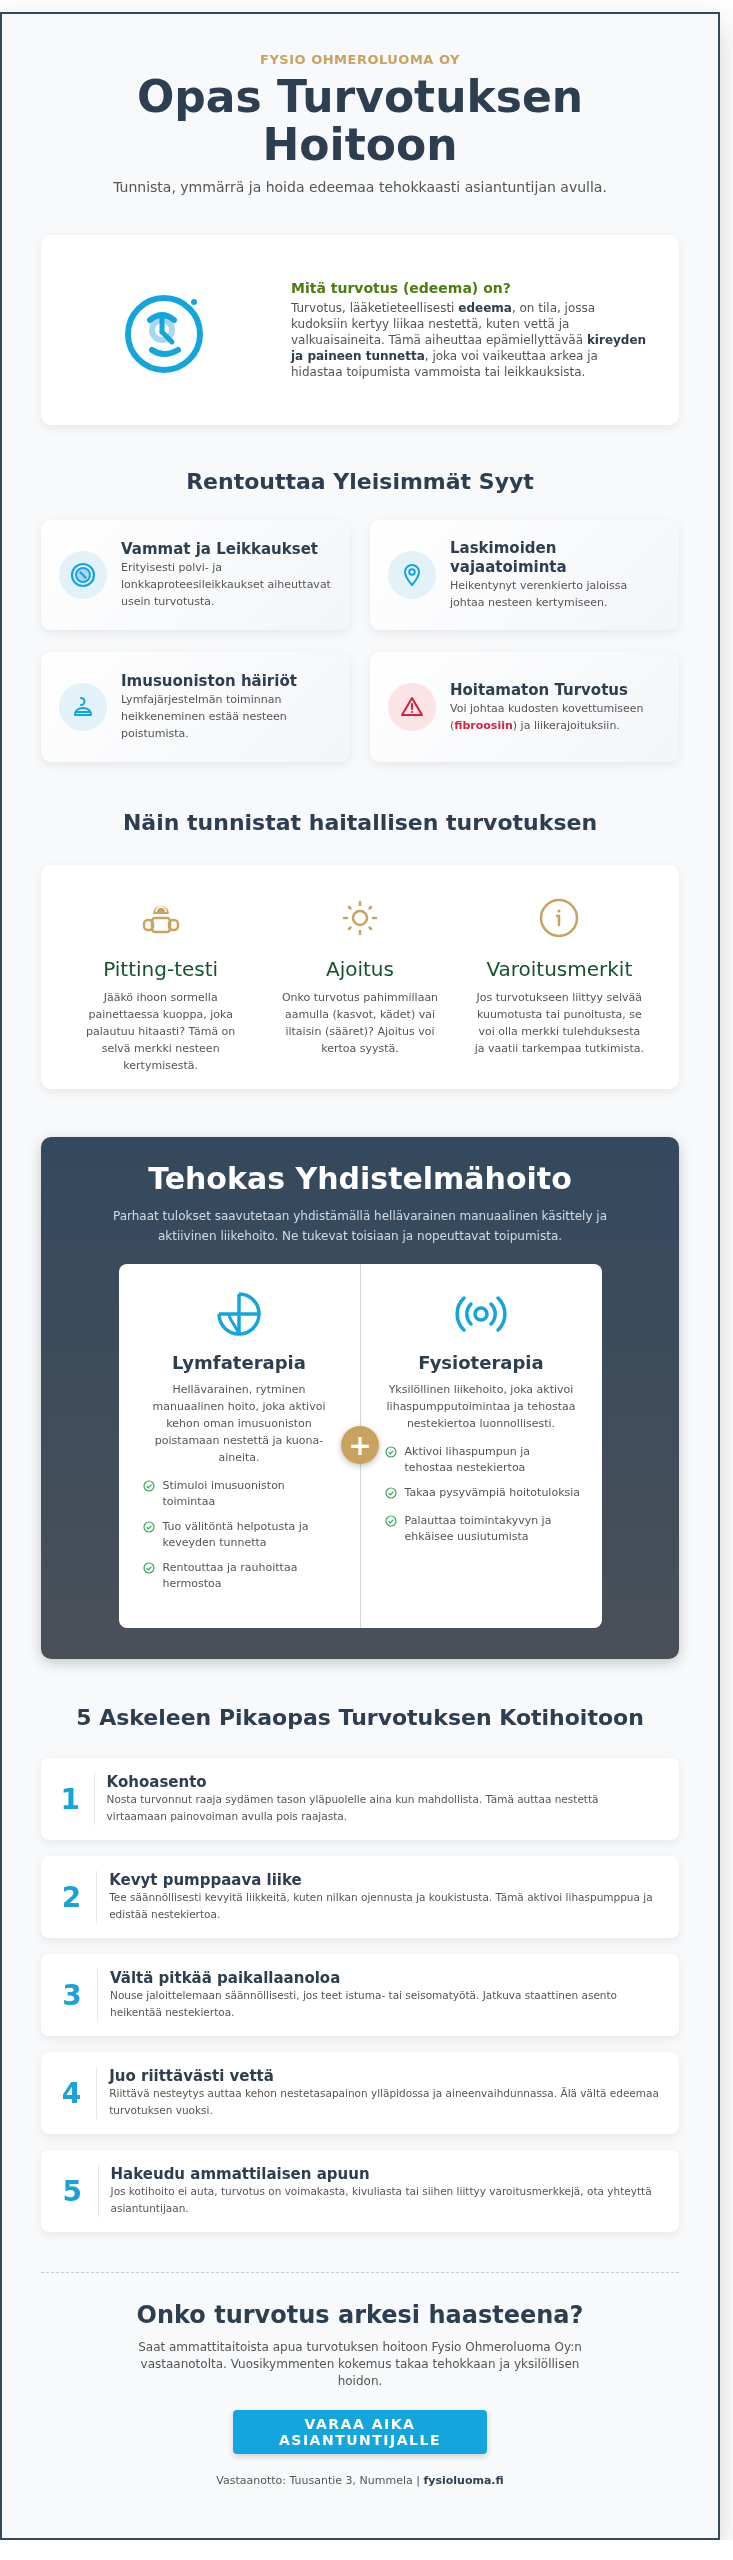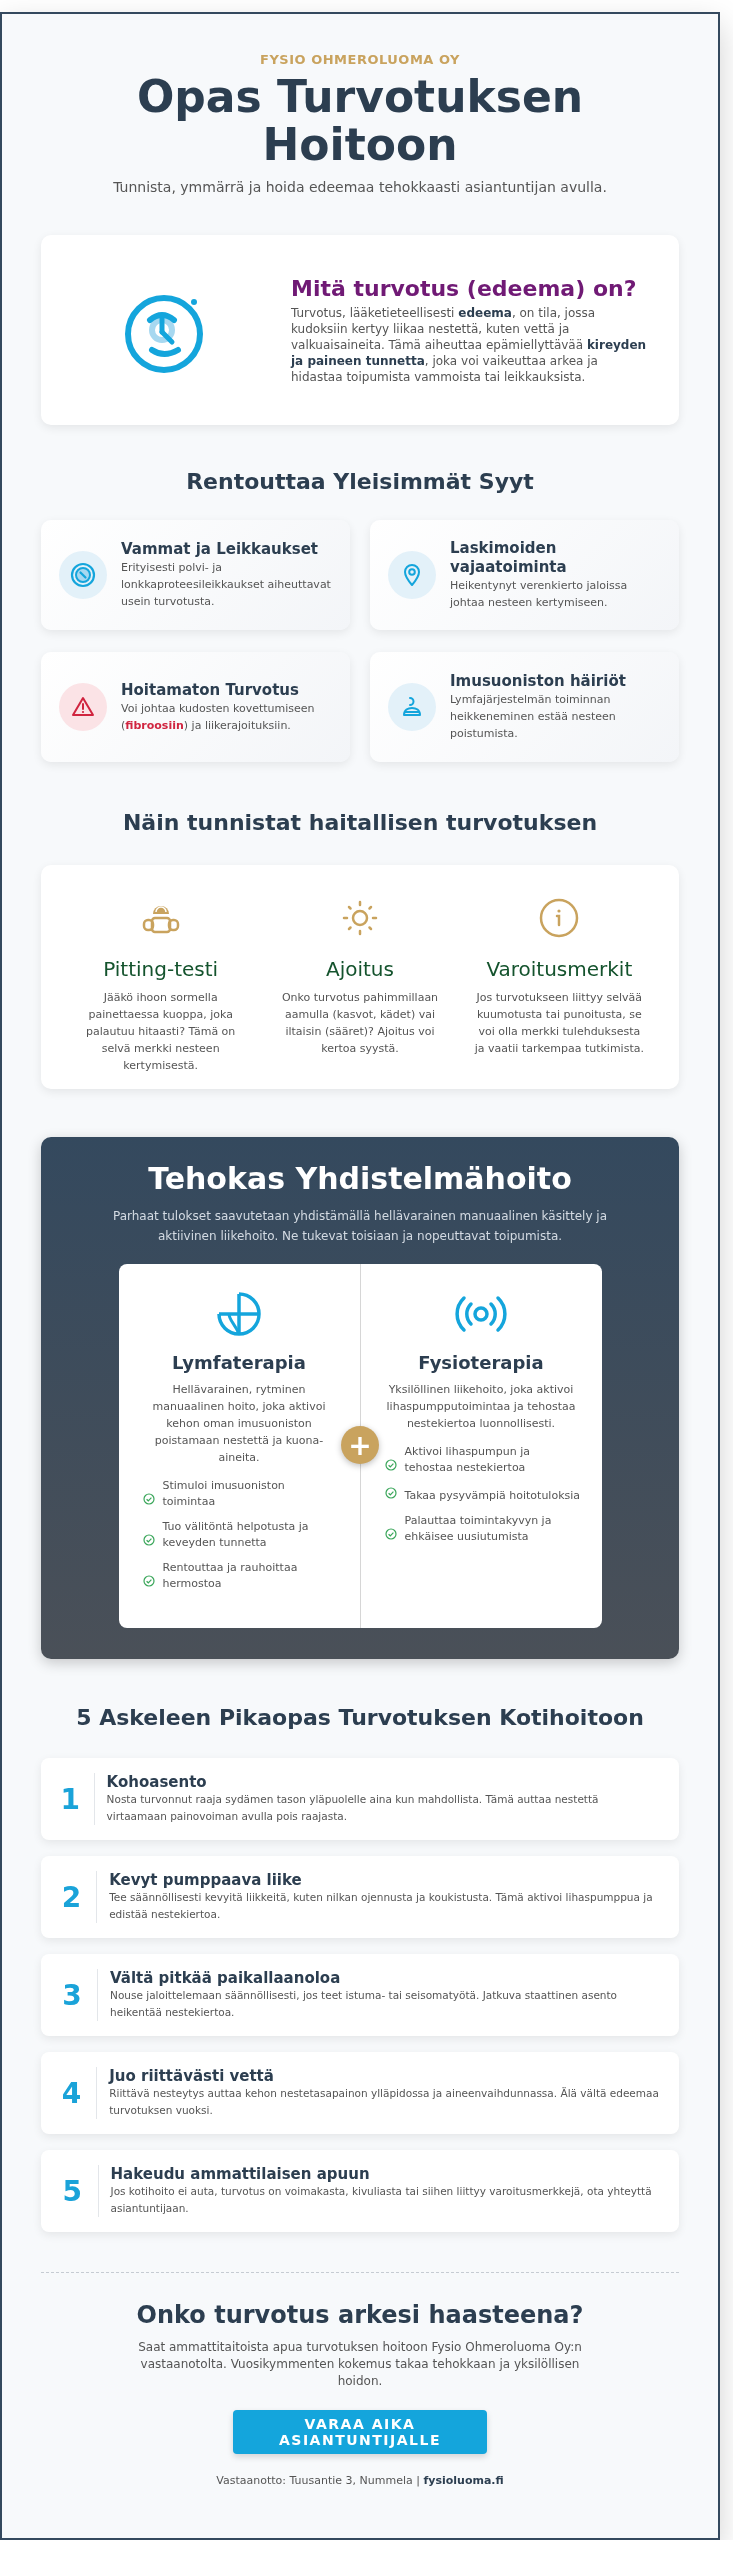--- a/index.html
+++ b/index.html
@@ -21,21 +21,21 @@
   .main-title { font-size: 44px; line-height: 48px; font-weight: bold; color: #2c3e50; margin-top: 6px; }
   .subtitle { font-size: 14px; color: #555; margin-top: 10px; }
 
   
   .intro-card {
     margin-top: 40px; background: #fff; border-radius: 10px; height: 190px;
     box-shadow: 0 3px 10px rgba(0,0,0,0.08); display: flex; align-items: center;
   }
   .intro-icon { width: 250px; display: flex; justify-content: center; align-items: center; }
   .intro-text { flex: 1; padding-right: 30px; }
-  .intro-title { font-size: 22px; font-weight: bold; color: #701a75; margin-bottom: 4px; }
+  .intro-title { font-size: 14px; font-weight: bold; color: #4d7c0f; margin-bottom: 4px; }
   .intro-body { font-size: 12px; line-height: 16px; color: #555; }
   .intro-body b { color: #2c3e50; }
 
   .section-title { text-align: center; font-size: 22px; font-weight: bold; color: #2c3e50; }
 
   
   .causes-title { margin-top: 44px; }
   .causes-grid { margin-top: 26px; display: grid; grid-template-columns: 1fr 1fr; column-gap: 20px; row-gap: 22px; }
   .cause-card {
     height: 110px; border-radius: 10px; background: linear-gradient(135deg,#ffffff,#f3f5f8);
@@ -60,21 +60,21 @@
   .combo { margin-top: 48px; border-radius: 10px; height: 522px; background: linear-gradient(180deg,#34495e,#4a5058); padding-top: 24px; box-shadow: 0 4px 14px rgba(0,0,0,0.2); }
   .combo-title { text-align: center; color: #fff; font-size: 30px; font-weight: bold; }
   .combo-sub { text-align: center; color: #d4dbe3; font-size: 12px; line-height: 20px; margin: 10px 60px 0 60px; }
   .combo-inner { position: relative; margin: 18px auto 0 auto; width: 483px; height: 364px; background: #fff; border-radius: 8px; display: flex; }
   .combo-col { flex: 1; padding: 26px 20px 0 20px; text-align: center; }
   .combo-col.left { border-right: 1px solid #d6d6d6; }
   .combo-icon { height: 48px; display: flex; justify-content: center; align-items: center; }
   .combo-name { font-size: 18px; font-weight: bold; color: #2c3e50; margin-top: 14px; }
   .combo-desc { font-size: 11px; color: #555; line-height: 17px; margin-top: 8px; }
   .combo-list { list-style: none; text-align: left; margin-top: 12px; }
-  .combo-list li { display: flex; align-items: flex-end; font-size: 11px; color: #555; line-height: 16px; margin-bottom: 9px; }
+  .combo-list li { display: flex; align-items: flex-start; font-size: 11px; color: #555; line-height: 16px; margin-bottom: 9px; }
   .combo-list li .chk { flex-shrink: 0; margin: 2px 8px 0 4px; }
   .plus { position: absolute; left: 50%; top: 162px; transform: translateX(-50%); width: 38px; height: 38px; border-radius: 50%; background: #c9a35e; color: #fff; display: flex; align-items: center; justify-content: center; font-size: 28px; font-weight: bold; box-shadow: 0 2px 6px rgba(0,0,0,0.25); }
 
   
   .steps-title { margin-top: 46px; }
   .steps { margin-top: 28px; }
   .step { height: 82px; background: #fff; border-radius: 8px; box-shadow: 0 3px 10px rgba(0,0,0,0.08); display: flex; align-items: center; padding: 0 18px; margin-bottom: 16px; }
   .step-num { font-size: 28px; font-weight: bold; color: #1aa3d9; width: 30px; text-align: center; }
   .step-body { margin-left: 12px; border-left: 1px solid #e3e6ea; padding-left: 12px; }
   .step-title { font-size: 15px; font-weight: bold; color: #2c3e50; }
@@ -138,43 +138,43 @@
             <path d="M12 22 C6 15 5 12 5 9 a7 7 0 0 1 14 0 c0 3 -1 6 -7 13z" fill="none" stroke="#14a5dc" stroke-width="2" stroke-linejoin="round"></path>
             <circle cx="12" cy="9" r="2.8" fill="none" stroke="#14a5dc" stroke-width="2"></circle>
           </svg>
       </div>
       <div>
         <div class="cause-title">Laskimoiden vajaatoiminta</div>
         <div class="cause-desc">Heikentynyt verenkierto jaloissa johtaa nesteen kertymiseen.</div>
       </div>
     </div>
     <div class="cause-card">
+      <div class="cause-icon blue">
+        <svg width="24" height="24" viewBox="0 0 24 24">
+            <path d="M10 3 a3.5 3.5 0 1 1 0 7" fill="none" stroke="#14a5dc" stroke-width="2" stroke-linecap="round"></path>
+            <path d="M4 20 c0 -5 4 -7 8 -7 s8 2 8 7 z" fill="none" stroke="#14a5dc" stroke-width="2" stroke-linejoin="round"></path>
+            <path d="M5 17 h14" stroke="#14a5dc" stroke-width="2"></path>
+          </svg>
+      </div>
+      <div>
+        <div class="cause-title">Imusuoniston häiriöt</div>
+        <div class="cause-desc">Lymfajärjestelmän toiminnan heikkeneminen estää nesteen poistumista.</div>
+      </div>
+    </div>
+    <div class="cause-card">
       <div class="cause-icon red">
         <svg width="24" height="24" viewBox="0 0 24 24">
             <path d="M12 3 L22 20 H2 Z" fill="none" stroke="#d0243f" stroke-width="2" stroke-linejoin="round"></path>
             <line x1="12" y1="9" x2="12" y2="14" stroke="#d0243f" stroke-width="2" stroke-linecap="round"></line>
             <circle cx="12" cy="17" r="1.1" fill="#d0243f"></circle>
           </svg>
       </div>
       <div>
         <div class="cause-title">Hoitamaton Turvotus</div>
         <div class="cause-desc"><span>Voi johtaa kudosten kovettumiseen (</span><span class="danger">fibroosiin</span><span>) ja liikerajoituksiin.</span></div>
-      </div>
-    </div>
-    <div class="cause-card">
-      <div class="cause-icon blue">
-        <svg width="24" height="24" viewBox="0 0 24 24">
-            <path d="M10 3 a3.5 3.5 0 1 1 0 7" fill="none" stroke="#14a5dc" stroke-width="2" stroke-linecap="round"></path>
-            <path d="M4 20 c0 -5 4 -7 8 -7 s8 2 8 7 z" fill="none" stroke="#14a5dc" stroke-width="2" stroke-linejoin="round"></path>
-            <path d="M5 17 h14" stroke="#14a5dc" stroke-width="2"></path>
-          </svg>
-      </div>
-      <div>
-        <div class="cause-title">Imusuoniston häiriöt</div>
-        <div class="cause-desc">Lymfajärjestelmän toiminnan heikkeneminen estää nesteen poistumista.</div>
       </div>
     </div>
   </section>
 
   <h2 class="section-title recog-title">Näin tunnistat haitallisen turvotuksen</h2>
   <section class="recog-card">
     <div class="recog-item">
       <div class="recog-icon">
         <svg width="40" height="40" viewBox="0 0 40 40">
             <path d="M12 16 a8 8 0 0 1 16 0 z" fill="#c9a35e"></path>

